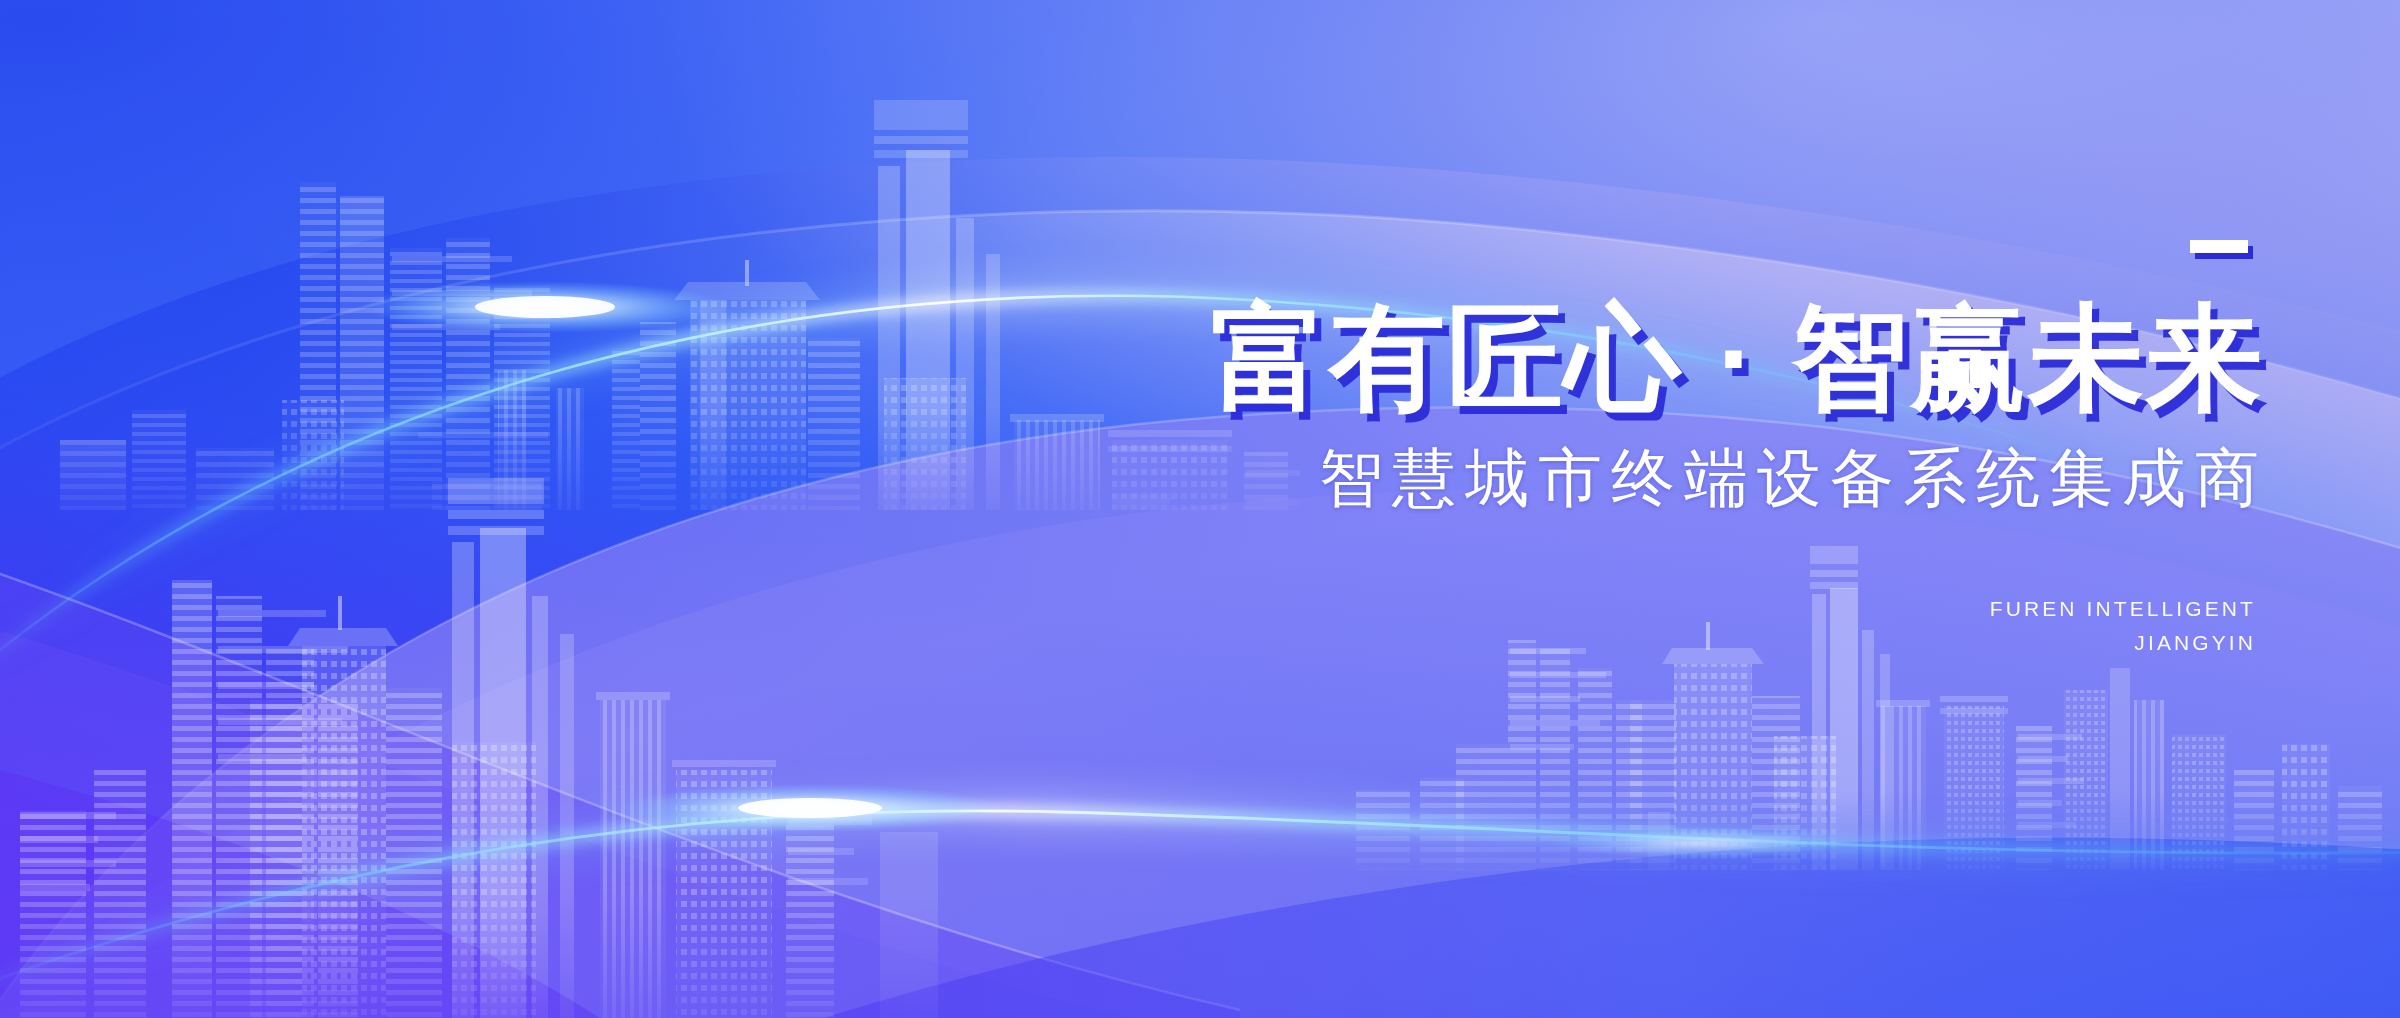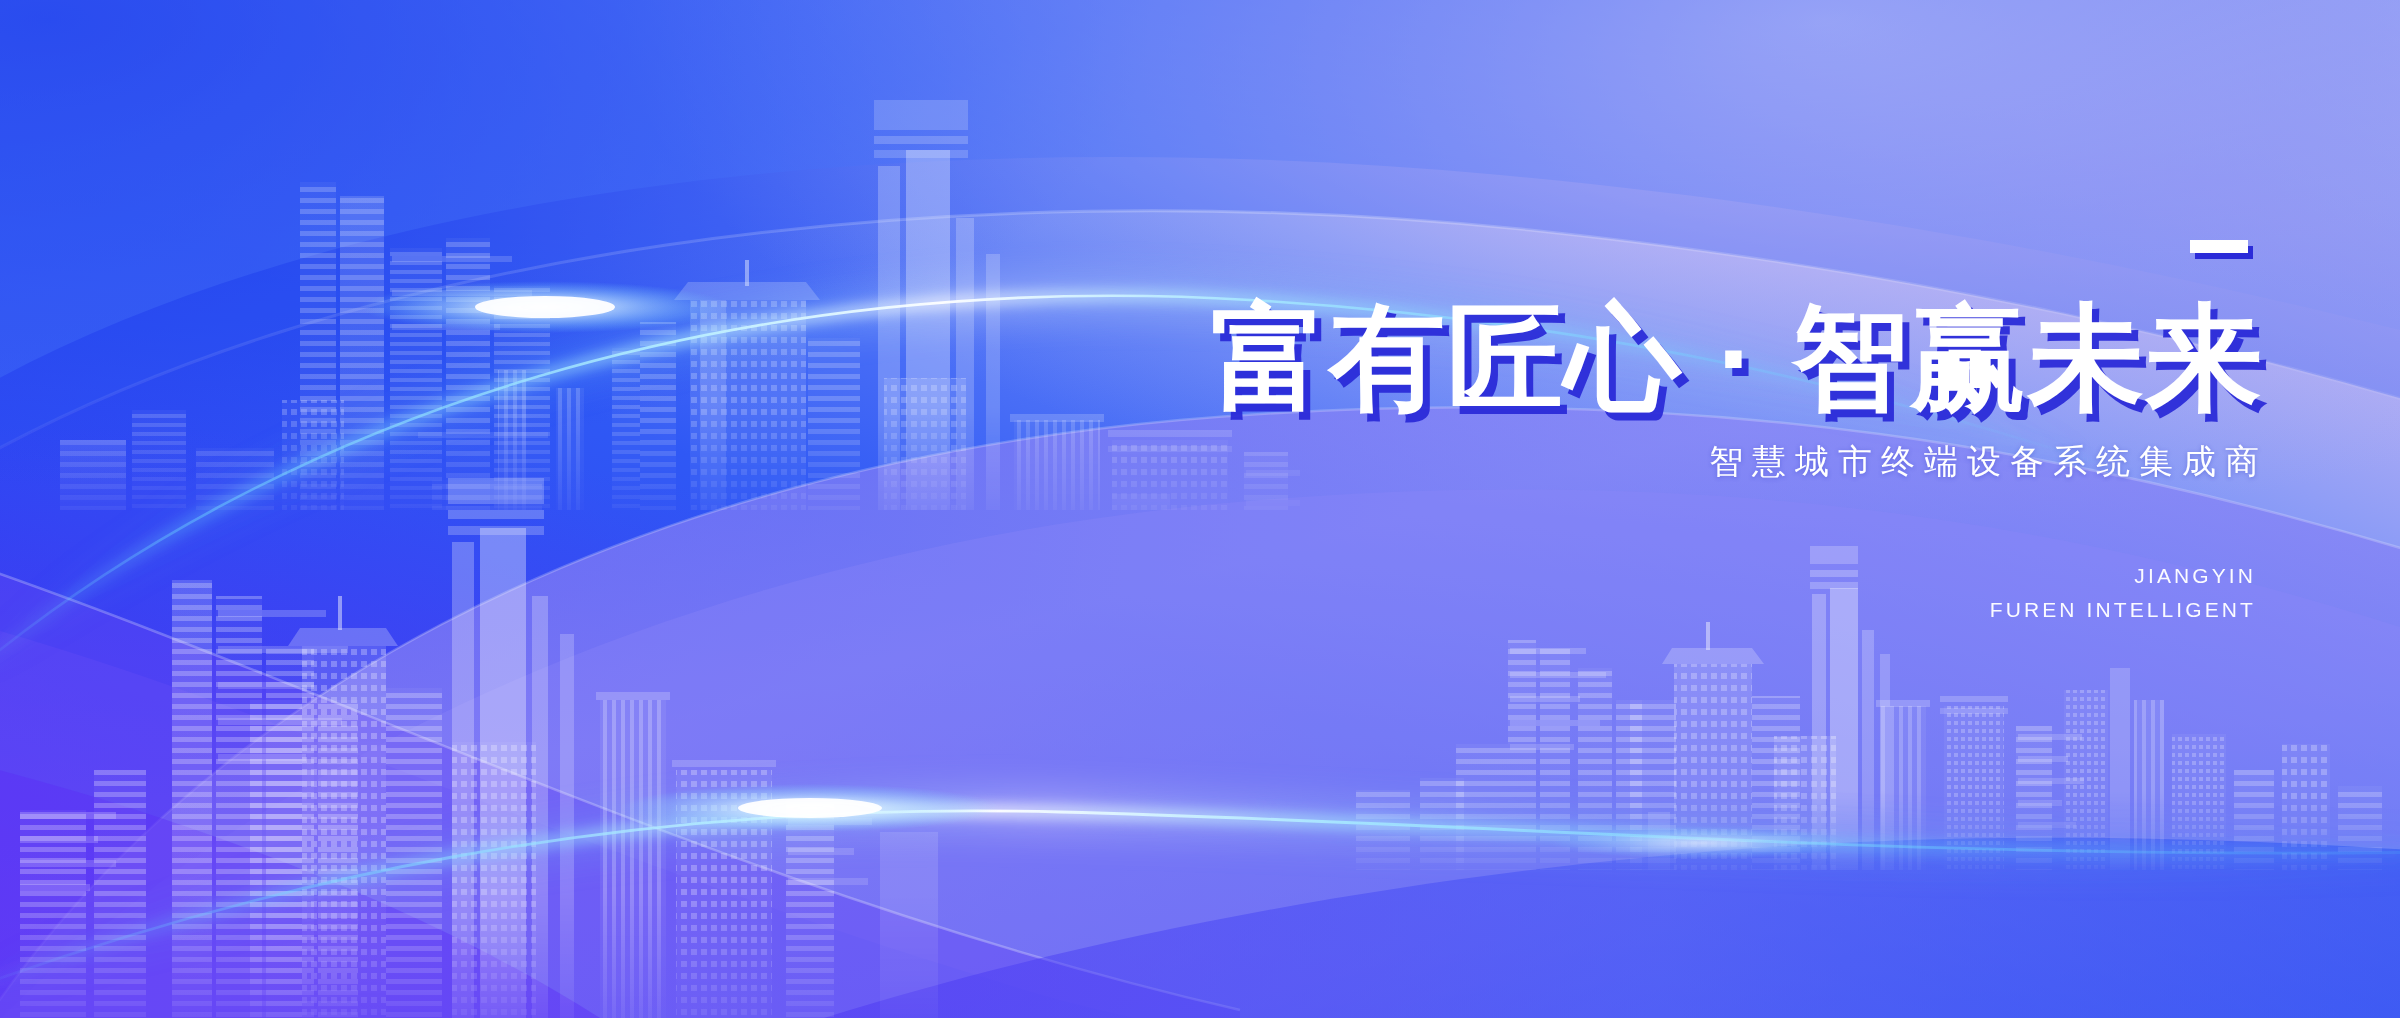--- a/index.html
+++ b/index.html
@@ -42,21 +42,21 @@
     font-weight: bold;
     color: #ffffff;
     letter-spacing: 2px;
     white-space: nowrap;
     text-shadow: 7px 8px 0 rgba(40,40,215,0.92);
     padding-right: 6px;
     font-family: "Liberation Sans", sans-serif;
   }
   #subtitle {
     margin: 26px 0 0 0;
-    font-size: 34px;
+    font-size: 64px;
     line-height: 1.1;
     font-weight: normal;
     color: #ffffff;
     letter-spacing: 9px;
     white-space: nowrap;
     padding-right: 2px;
     text-shadow: 0 1px 4px rgba(30,40,180,0.35);
   }
   #company-name {
     margin: 78px 0 0 0;
@@ -505,18 +505,18 @@
       <ellipse cx="810" cy="808" rx="72" ry="10" fill="#ffffff" opacity="0.95"></ellipse>
       <ellipse cx="1700" cy="843" rx="150" ry="16" fill="url(#hotLow)" opacity="0.55"></ellipse>
     </svg>
   </div>
 
   <div id="text-block">
     <div id="accent-dash"></div>
     <h1 id="headline">富有匠心 · 智赢未来</h1>
     <p id="subtitle">智慧城市终端设备系统集成商</p>
     <div id="company-name">
+      <div>FUREN INTELLIGENT</div>
       <div>JIANGYIN</div>
-      <div>FUREN INTELLIGENT</div>
     </div>
   </div>
 
 </div>
 
 </body></html>

